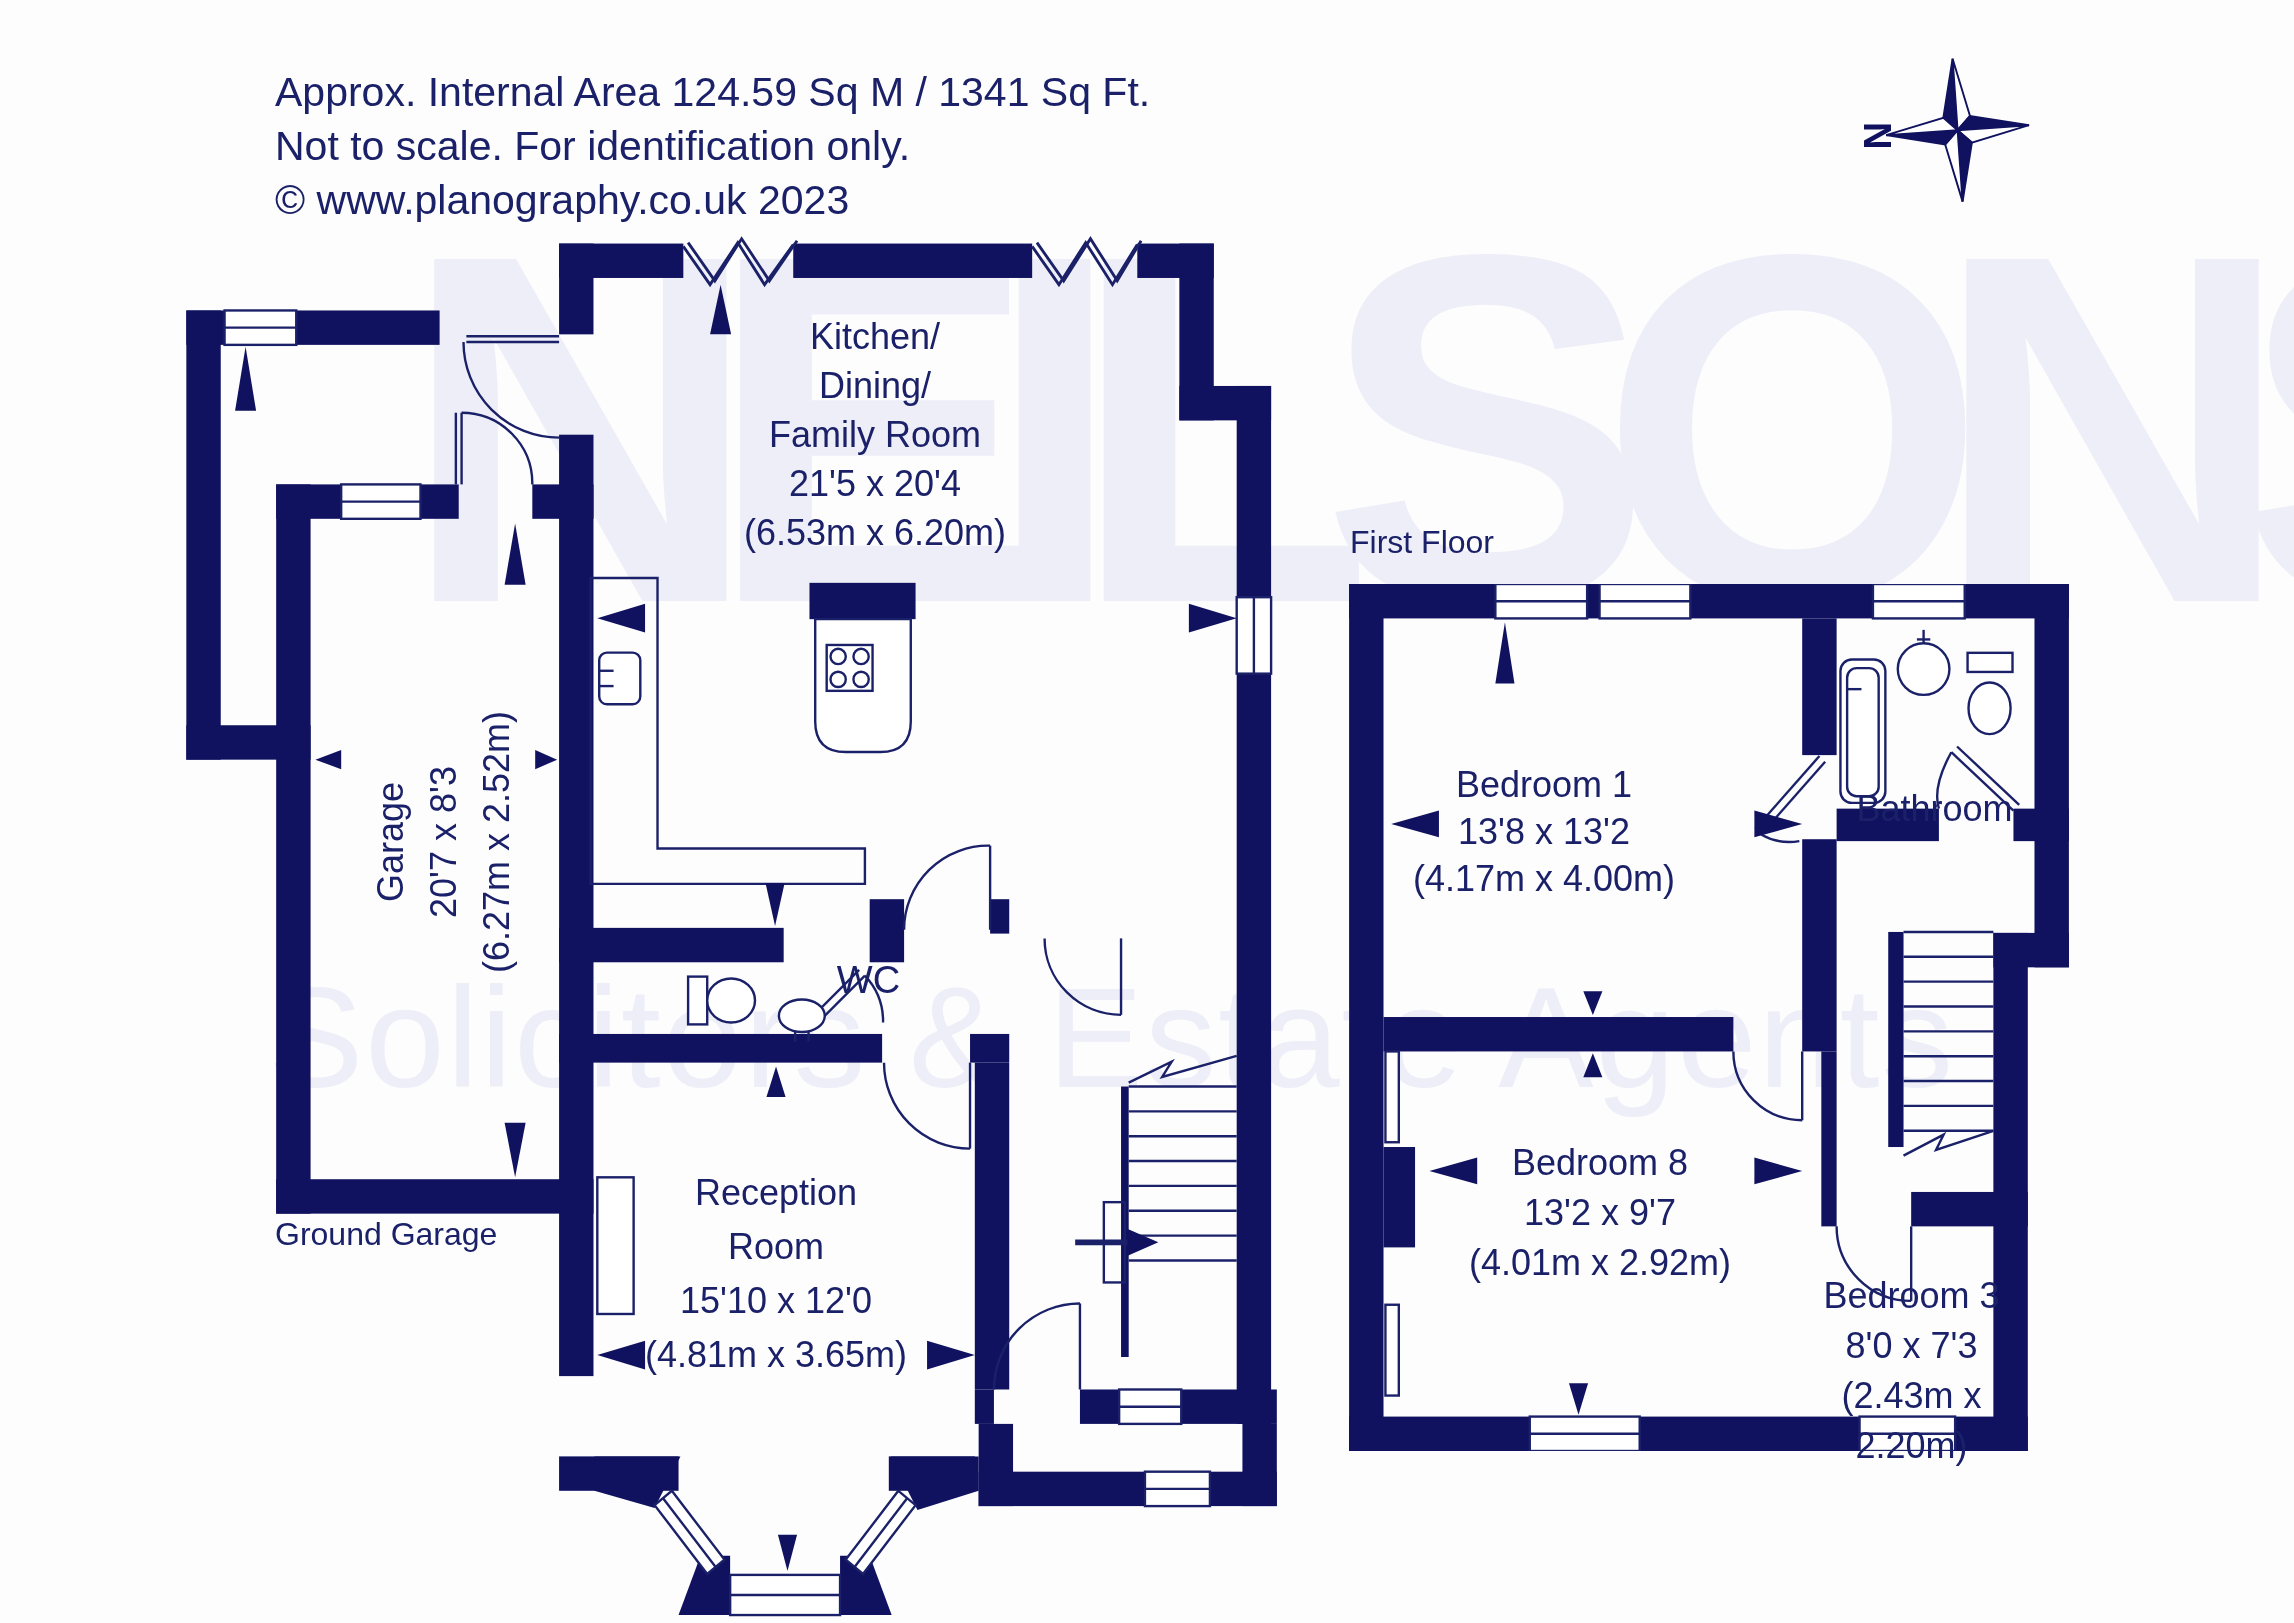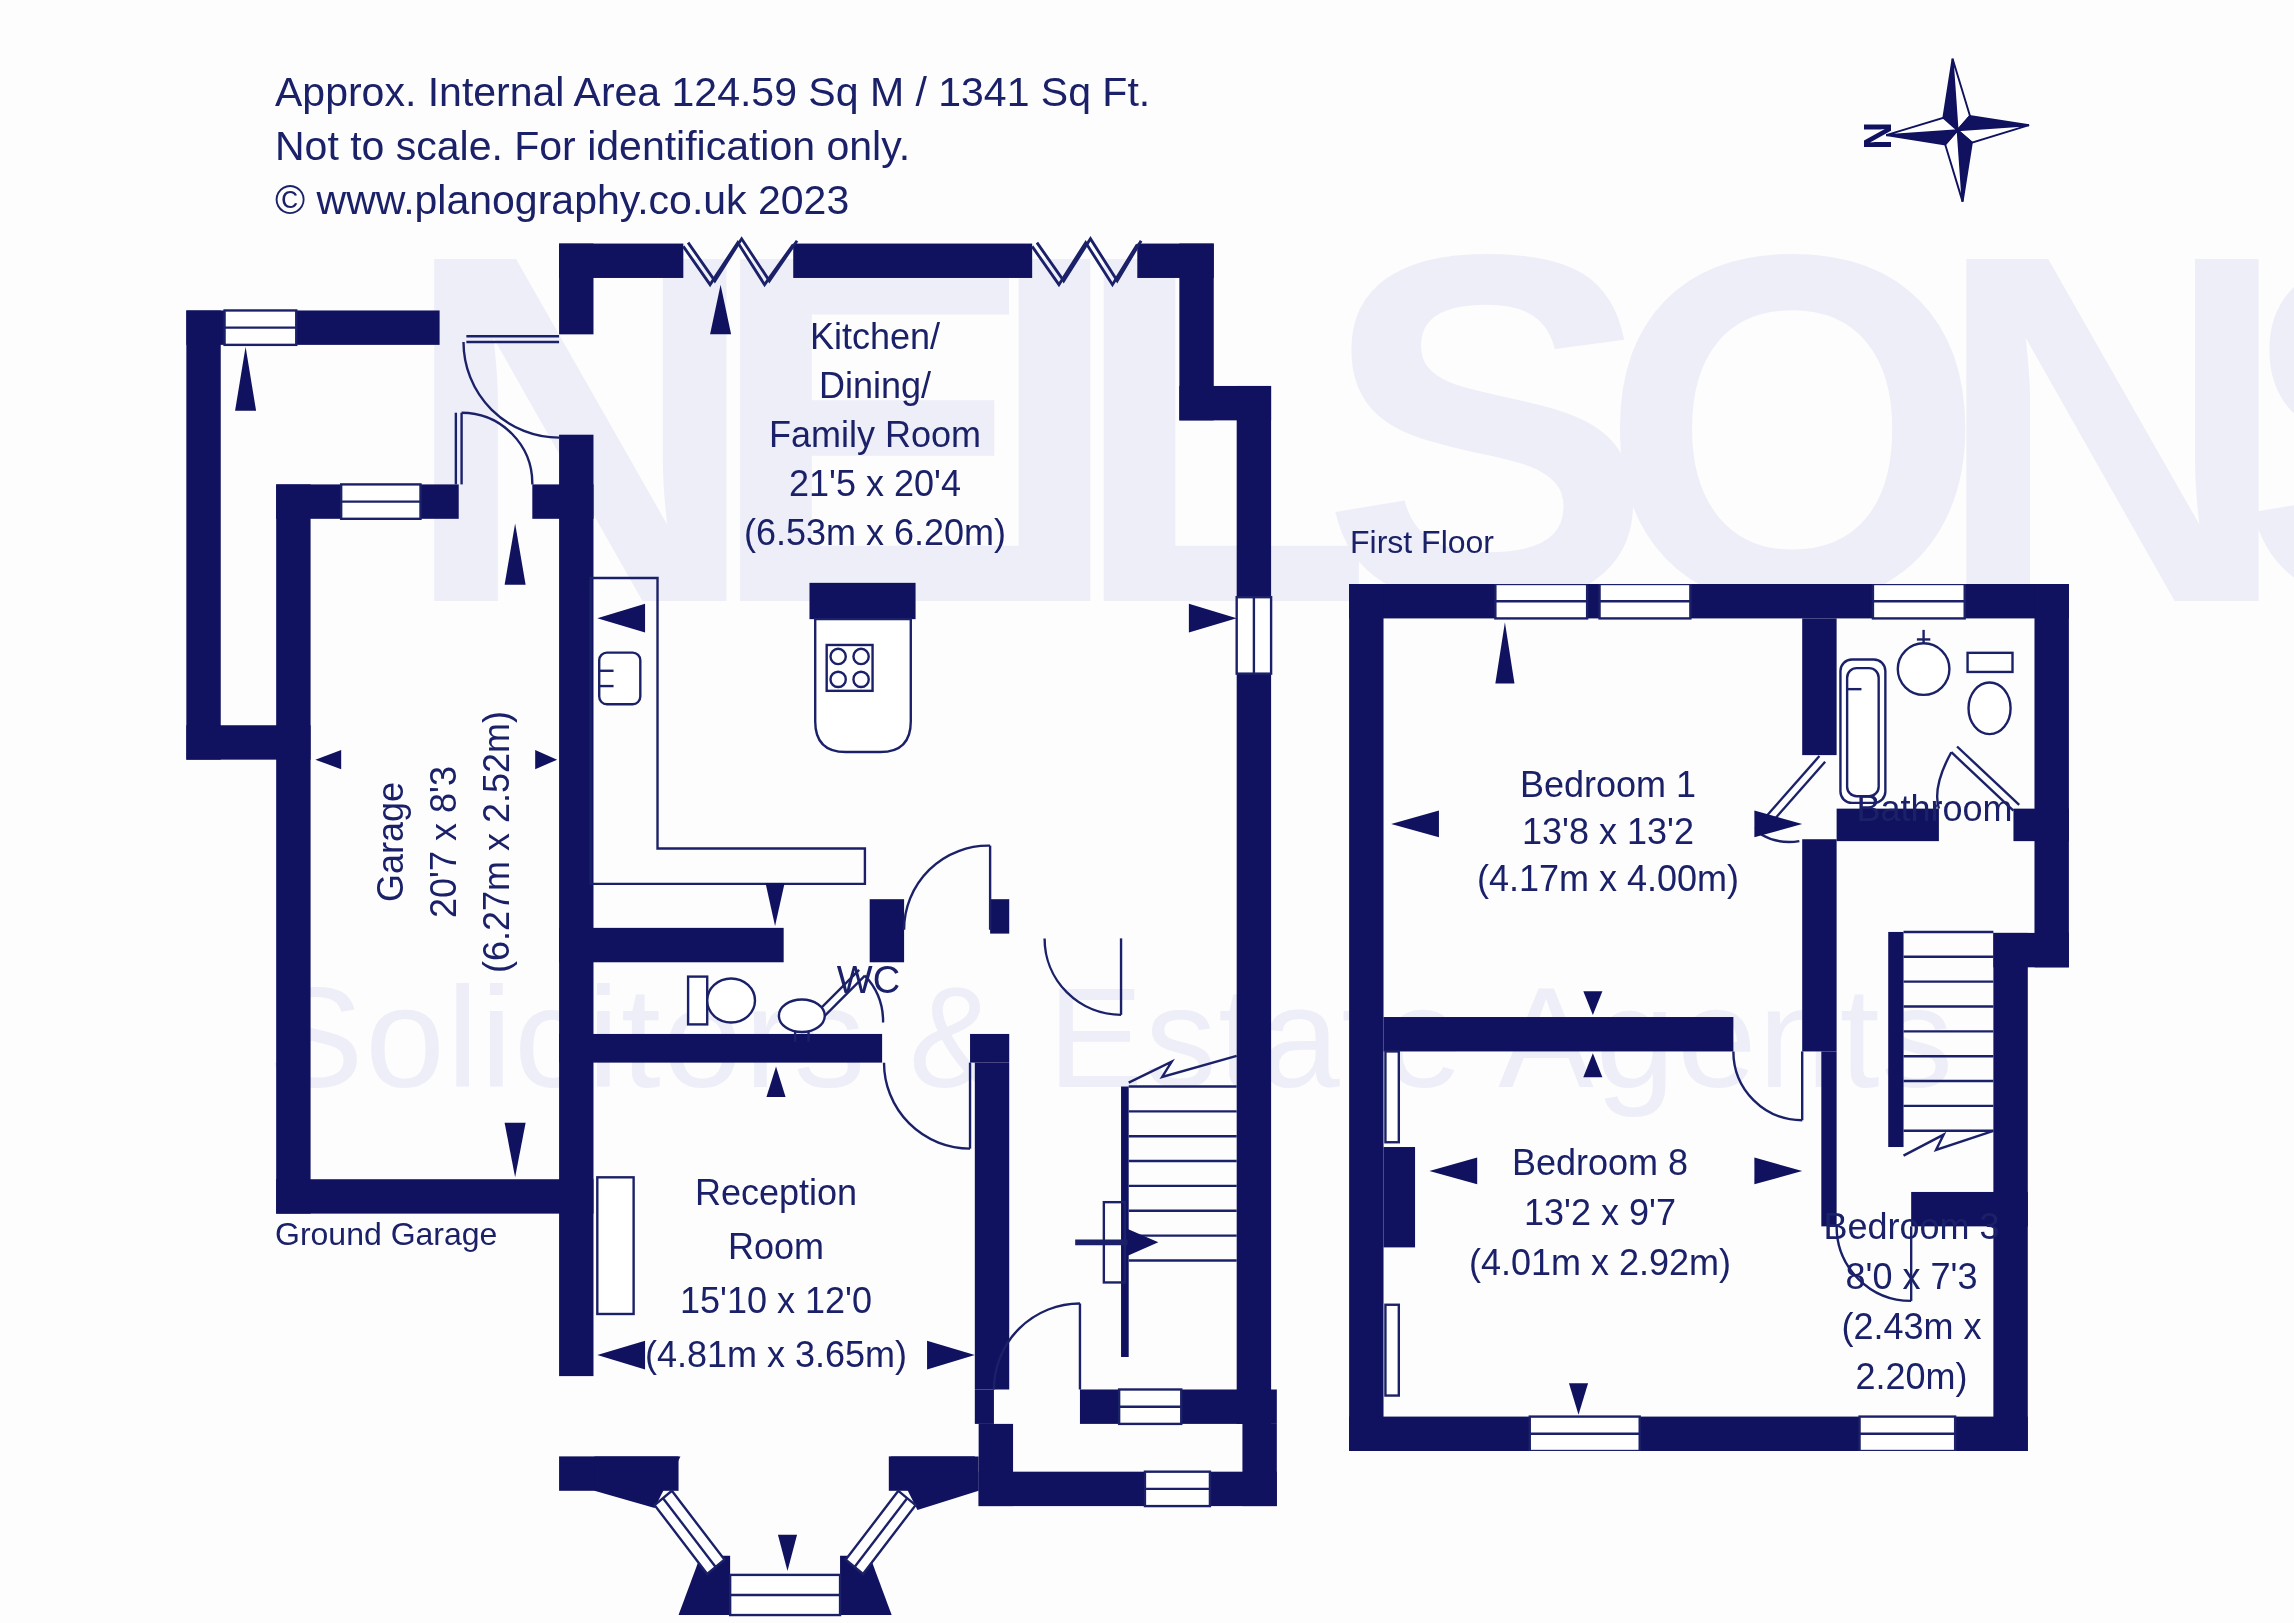--- a/index.html
+++ b/index.html
@@ -300,35 +300,35 @@
 
   <div class="lbl" style="left:811px;top:956px;width:115px;font-size:38px">WC</div>
 
   <div class="lbl" style="left:585px;top:1166px;width:382px;line-height:54px">
     <div>Reception</div>
     <div>Room</div>
     <div>15'10 x 12'0</div>
     <div>(4.81m x 3.65m)</div>
   </div>
 
-  <div class="lbl" style="left:1388px;top:761px;width:440px;line-height:47px">
+  <div class="lbl" style="left:1324px;top:761px;width:440px;line-height:47px">
     <div>Bedroom 1</div>
     <div>13'8 x 13'2</div>
     <div>(4.17m x 4.00m)</div>
   </div>
 
   <div class="lbl" style="left:1791px;top:784px;width:287px">Bathroom</div>
 
   <div class="lbl" style="left:1380px;top:1138px;width:440px;line-height:50px">
     <div>Bedroom 8</div>
     <div>13'2 x 9'7</div>
     <div>(4.01m x 2.92m)</div>
   </div>
 
-  <div class="lbl" style="left:1768px;top:1202px;width:287px;line-height:50px">
+  <div class="lbl" style="left:1768px;top:1271px;width:287px;line-height:50px">
     <div>Bedroom 3</div>
     <div>8'0 x 7'3</div>
     <div>(2.43m x</div>
     <div>2.20m)</div>
   </div>
 
 </div>
 
 
 </body></html>

